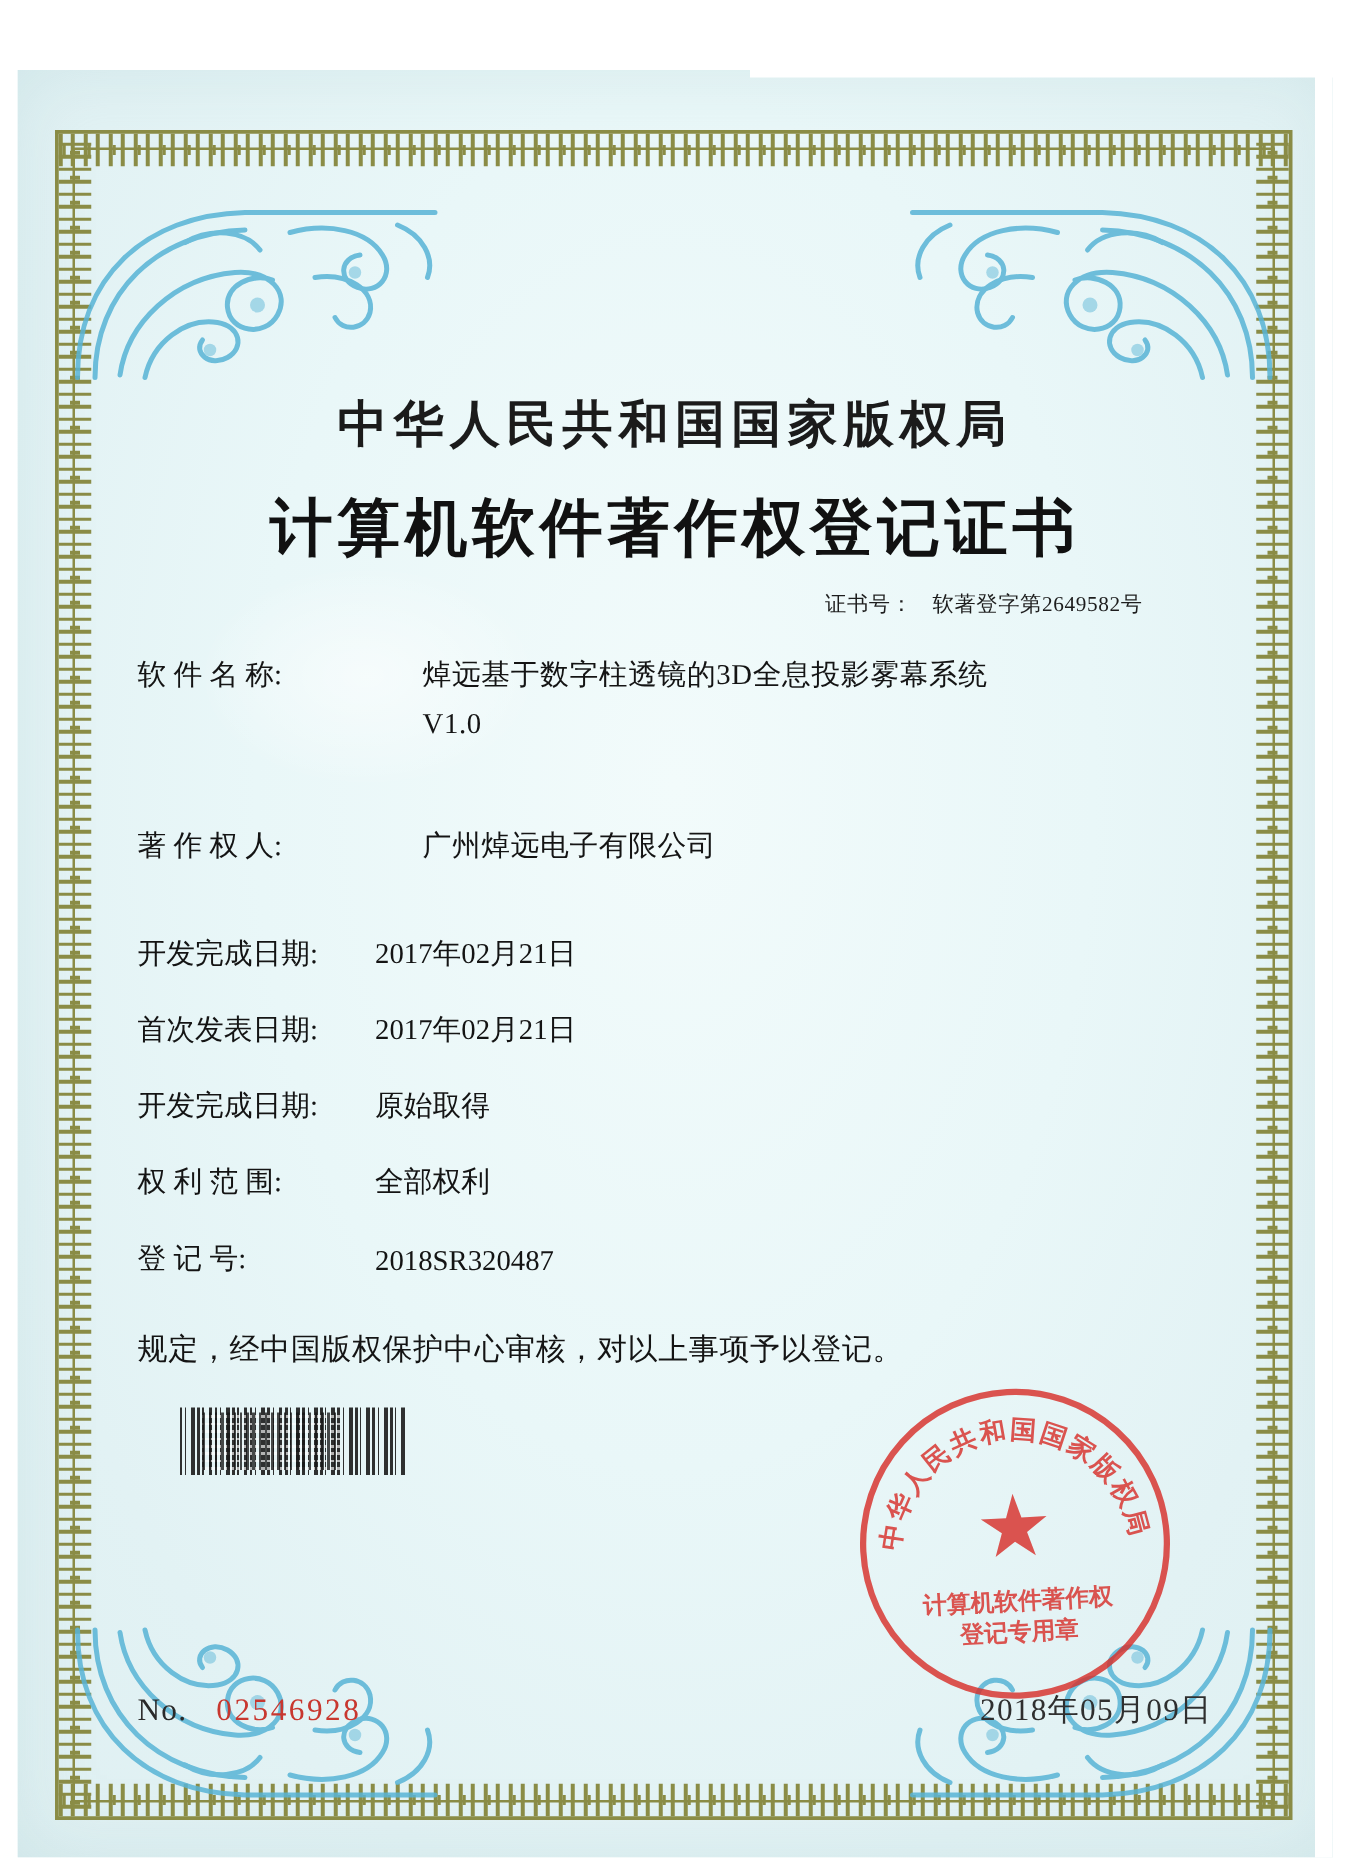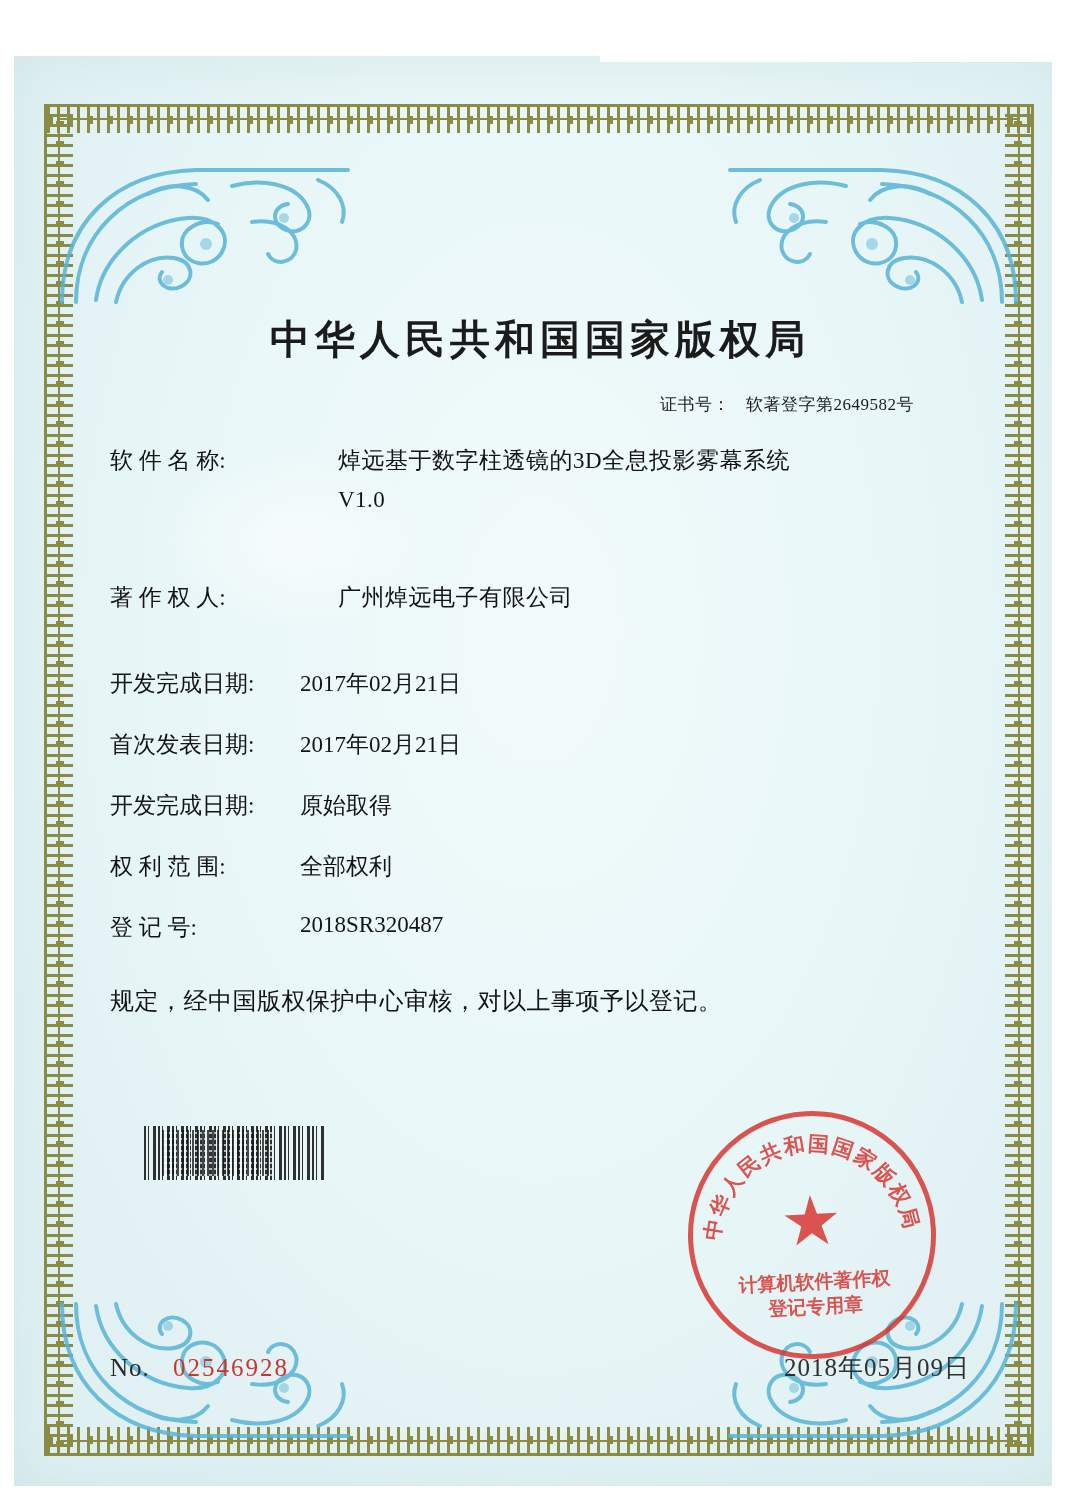--- a/index.html
+++ b/index.html
@@ -147,21 +147,21 @@
     font-size: 50px;
     font-weight: bold;
     letter-spacing: 4px;
     color: #111111;
     margin: 22px 0 0 0;
   }
   .cert-no {
     text-align: right;
     font-size: 17px;
     color: #1d1d1d;
-    margin: 26px 56px 0 0;
+    margin: 16px 56px 0 0;
     letter-spacing: 0.5px;
   }
   .cert-no .label { margin-right: 16px; }
 
   .field-block { margin-top: 28px; }
   .field-row {
     display: flex;
     align-items: flex-start;
     font-size: 23px;
     color: #141414;
@@ -182,21 +182,21 @@
   .field-value .sub {
     display: block;
     margin-top: 4px;
   }
 
   .spacer-lg { height: 46px; }
   .spacer-md { height: 30px; }
 
   .meta-row {
     display: flex;
-    align-items: flex-start;
+    align-items: flex-end;
     font-size: 23px;
     color: #141414;
     margin-bottom: 30px;
   }
   .meta-label {
     width: 190px;
     flex: none;
     white-space: nowrap;
   }
 
@@ -403,20 +403,21 @@
       <g fill="#58b4d6" opacity="0.55">
         <circle cx="150" cy="82" r="6"></circle>
         <circle cx="228" cy="56" r="5"></circle>
         <circle cx="112" cy="118" r="5"></circle>
       </g>
     </svg>
 
     <div class="content">
 
       <div class="title-cn">中华人民共和国国家版权局</div>
+      <div class="title-main">计算机软件著作权登记证书</div>
 
       <div class="cert-no">
         <span class="label">证书号：</span><span>软著登字第2649582号</span>
       </div>
 
       <div class="field-block">
         <div class="field-row">
           <div class="field-label">软 件 名 称:</div>
           <div class="field-value">
             <span>焯远基于数字柱透镜的3D全息投影雾幕系统</span>

